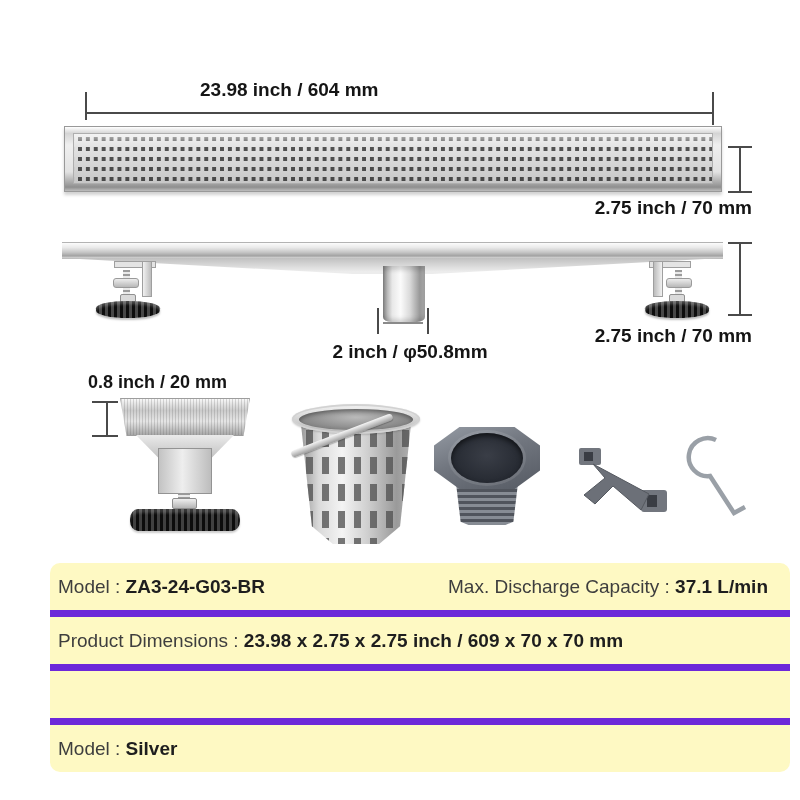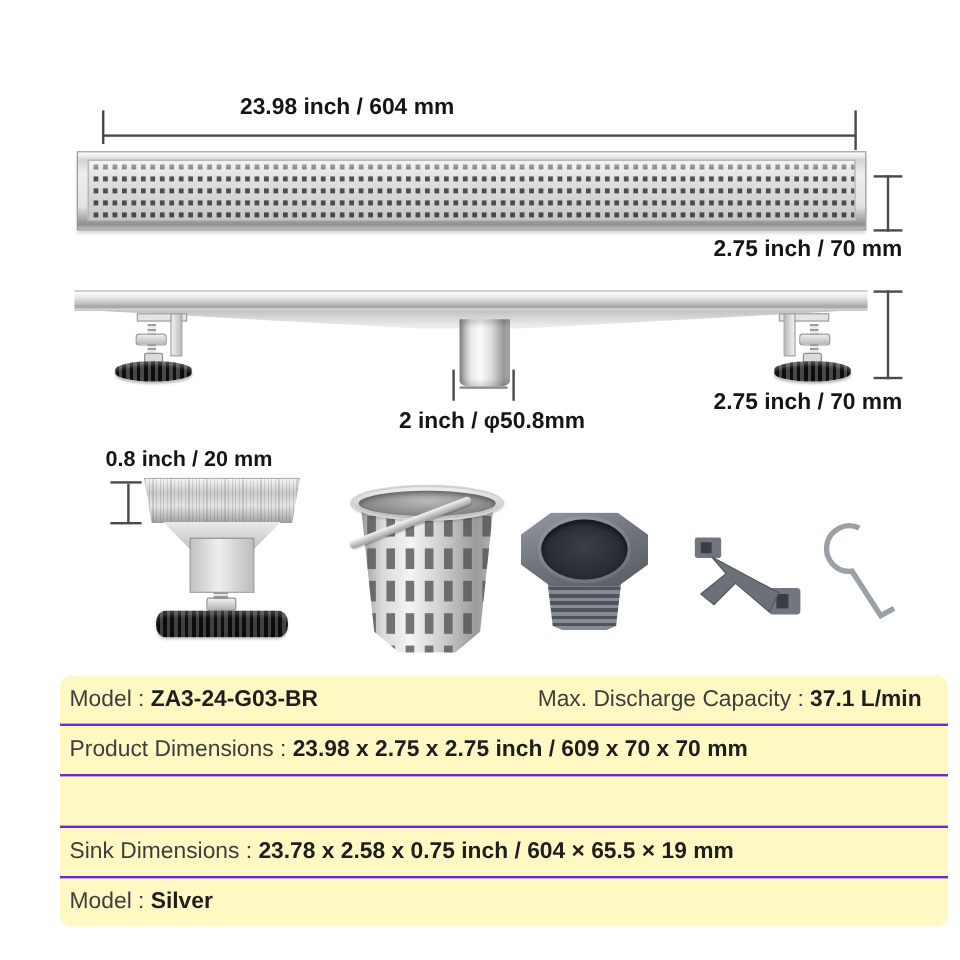--- a/index.html
+++ b/index.html
@@ -137,21 +137,21 @@
   .spec-table{
     position:absolute;left:30px;top:563px;width:740px;height:209px;
     background:#fef9c3;border-radius:10px;box-sizing:border-box;
     display:flex;flex-direction:column;
     font-size:19px;color:#3e3e3e;margin-left:20px;
   }
   .spec-row{
     flex:1;display:flex;align-items:center;justify-content:space-between;
     padding:0 22px 0 8px;white-space:nowrap;
   }
-  .spec-row + .spec-row{border-top:2px solid #6d28d9}
+  .spec-row + .spec-row{border-top:7px solid #6d28d9}
   .spec-cell{white-space:nowrap}
   .lbl{font-weight:400}
   .lbl.bold{font-weight:700;color:#222}
   .val{font-weight:700;color:#1e1e1e}
 </style>
 </head>
 <body>
 
 <div class="dimtext" style="left:200px;top:79px;width:400px;">23.98 inch / 604 mm</div>
 <div class="dim-v" style="left:85px;top:92px;height:28px"></div>
@@ -244,23 +244,20 @@
     <span class="spec-cell"><span class="lbl">Max. Discharge Capacity : </span><span class="val">37.1 L/min</span></span>
   </div>
 
   <div class="spec-row">
     <span class="spec-cell"><span class="lbl">Product Dimensions : </span><span class="val">23.98 x 2.75 x 2.75 inch / 609 x 70 x 70 mm</span></span>
   </div>
 
   <div class="spec-row">
   </div>
 
-  <div class="spec-row">
-    <span class="spec-cell"><span class="lbl">Sink Dimensions : </span><span class="val">23.78 x 2.58 x 0.75 inch / 604 × 65.5 × 19 mm</span></span>
-  </div>
 
   <div class="spec-row">
     <span class="spec-cell"><span class="lbl">Model : </span><span class="val">Silver</span></span>
   </div>
 
 
 
 </div>
 
 </body></html>

